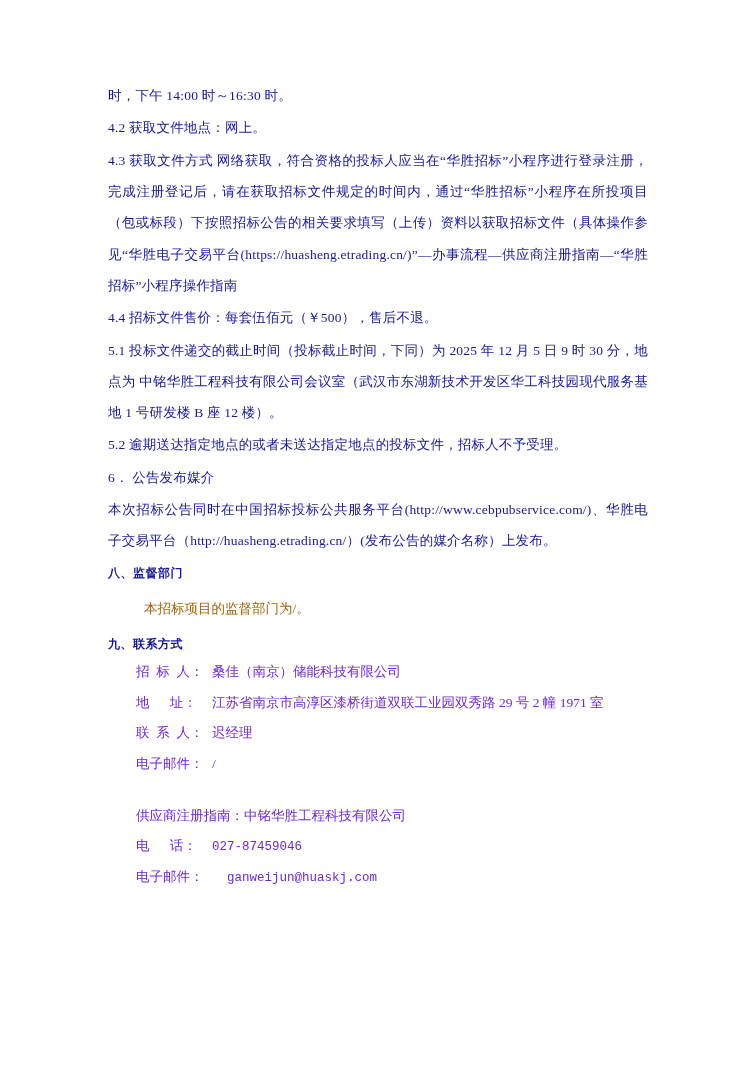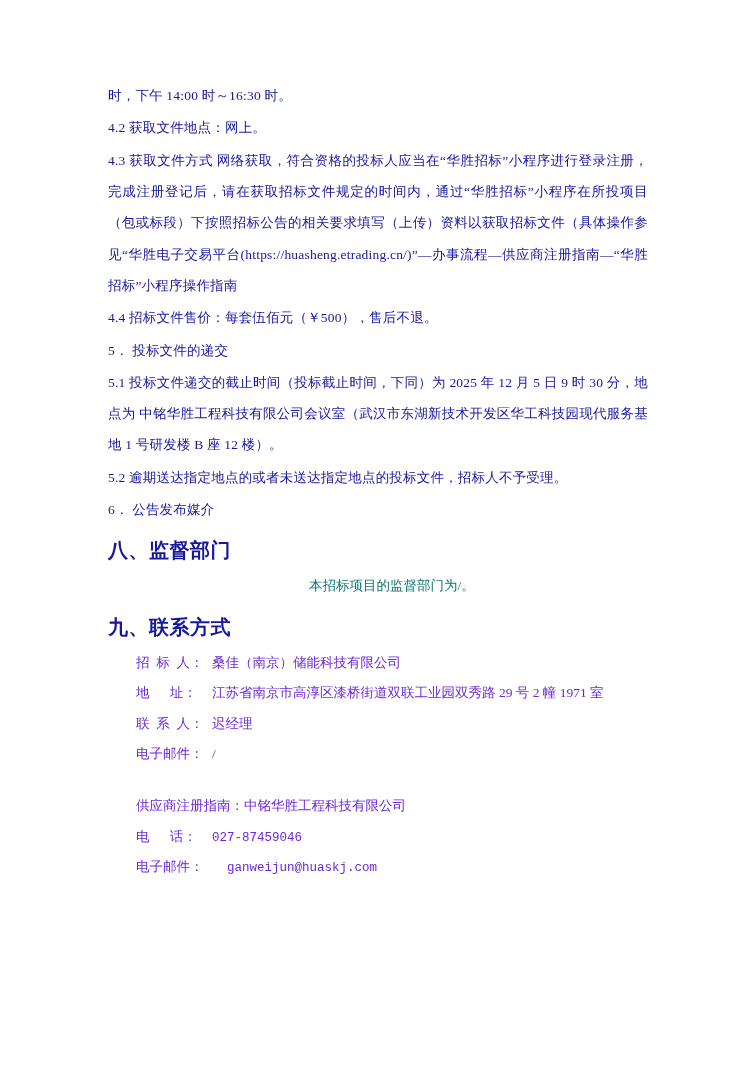--- a/index.html
+++ b/index.html
@@ -22,34 +22,33 @@
   }
   .para {
     font-size: 13.5px;
     line-height: 2.32;
     text-align: justify;
     margin: 0 0 1px 0;
     letter-spacing: 0.2px;
     color: #17179c;
   }
   .heading {
-    font-size: 20px;
+    font-size: 12px;
     font-weight: bold;
     line-height: 2.1;
     margin: 4px 0 0 0;
     color: #17179c;
     letter-spacing: 0.5px;
   }
   .sub-para {
     font-size: 13.5px;
     line-height: 2.25;
-    margin: 0;
+    margin: 8px;
     padding-left: 28px;
-    color: #0f766e;
-    text-align: center;
+    color: #a16207;
   }
   .contact-block {
     padding-left: 28px;
   }
   .contact-row {
     font-size: 13.5px;
     line-height: 2.25;
     color: #6d28d9;
     display: block;
     white-space: pre;
@@ -69,24 +68,24 @@
 </style>
 </head>
 <body>
 
 <div class="page">
 
   <p class="para">时，下午 14:00 时～16:30 时。</p>
   <p class="para">4.2 获取文件地点：网上。</p>
   <p class="para">4.3 获取文件方式 网络获取，符合资格的投标人应当在“华胜招标”小程序进行登录注册，完成注册登记后，请在获取招标文件规定的时间内，通过“华胜招标”小程序在所投项目（包或标段）下按照招标公告的相关要求填写（上传）资料以获取招标文件（具体操作参见“华胜电子交易平台(https://huasheng.etrading.cn/)”—办事流程—供应商注册指南—“华胜招标”小程序操作指南</p>
   <p class="para">4.4 招标文件售价：每套伍佰元（￥500），售后不退。</p>
-  <p class="para">5． 投标文件的递交</p>
   <p class="para">5.1 投标文件递交的截止时间（投标截止时间，下同）为 2025 年 12 月 5 日 9 时 30 分，地点为 中铭华胜工程科技有限公司会议室（武汉市东湖新技术开发区华工科技园现代服务基地 1 号研发楼 B 座 12 楼）。</p>
   <p class="para">5.2 逾期送达指定地点的或者未送达指定地点的投标文件，招标人不予受理。</p>
   <p class="para">6． 公告发布媒介</p>
+  <p class="para">本次招标公告同时在中国招标投标公共服务平台(http://www.cebpubservice.com/)、华胜电子交易平台（http://huasheng.etrading.cn/）(发布公告的媒介名称）上发布。</p>
 
   <h2 class="heading">八、监督部门</h2>
   <p class="sub-para">本招标项目的监督部门为/。</p>
 
   <h2 class="heading">九、联系方式</h2>
 
   <div class="contact-block">
     <div class="contact-row"><span class="label-w">招  标  人：</span><span>桑佳（南京）储能科技有限公司</span></div>
     <div class="contact-row"><span class="label-w">地      址：</span><span>江苏省南京市高淳区漆桥街道双联工业园双秀路 29 号 2 幢 1971 室</span></div>
     <div class="contact-row"><span class="label-w">联  系  人：</span><span>迟经理</span></div>

